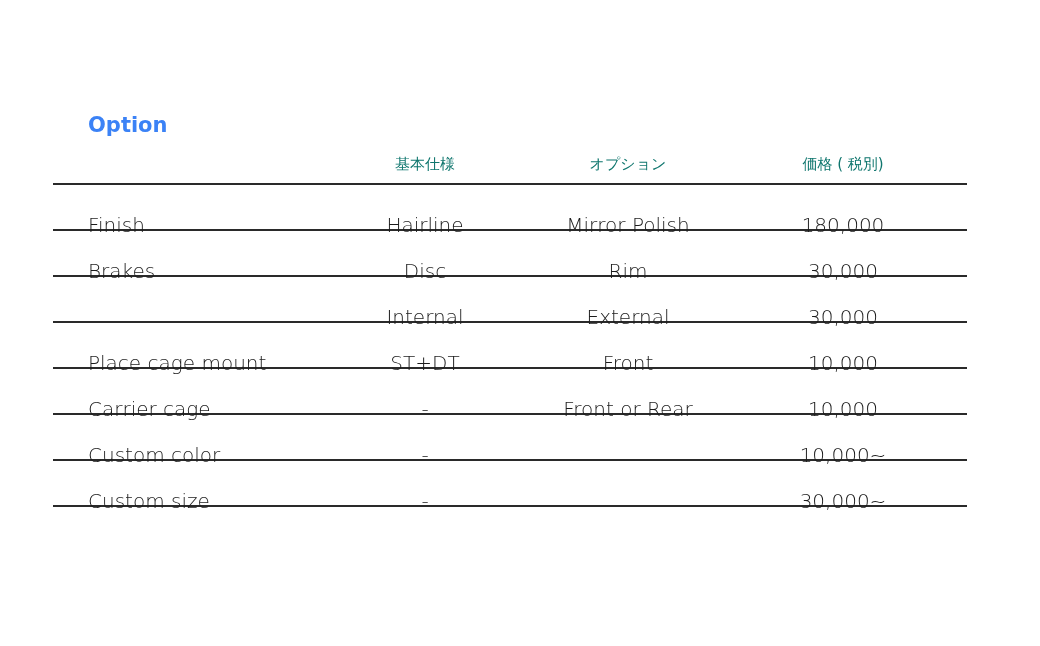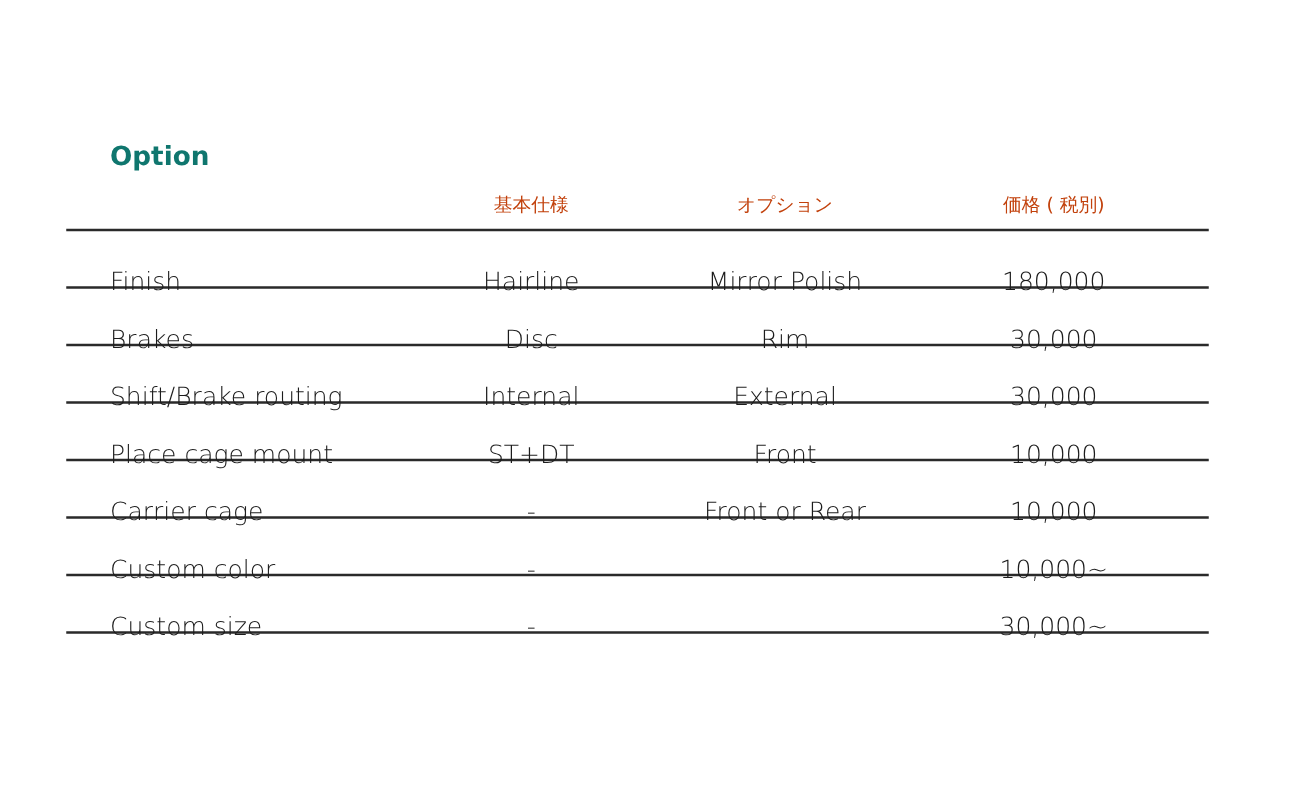--- a/index.html
+++ b/index.html
@@ -15,40 +15,40 @@
       font-family: "DejaVu Sans", "Liberation Sans", sans-serif;
       color: #1c1c1c;
     }
     .title {
       position: absolute;
       left: 88px;
       top: 113px;
       font-size: 21px;
       font-weight: bold;
       letter-spacing: 0px;
-      color: #0f766e;
+      color: #3b82f6;
     }
     .table {
       position: absolute;
       left: 53px;
       top: 150px;
       width: 914px;
     }
     .header-row {
       position: relative;
       height: 33px;
       border-bottom: 2px solid #2a2a2a;
     }
     .header-row .cell {
       position: absolute;
       top: 5px;
       font-size: 15px;
       transform: translateX(-50%);
       white-space: nowrap;
-      color: #c2410c;
+      color: #0f766e;
     }
     .row {
       position: relative;
       height: 44px;
       border-bottom: 2px solid #2a2a2a;
     }
     .row .cell {
       position: absolute;
       top: 12px;
       font-size: 20px;
@@ -87,21 +87,20 @@
   </div>
 
   <div class="row">
     <span class="cell name">Brakes</span>
     <span class="cell center col-basic">Disc</span>
     <span class="cell center col-option">Rim</span>
     <span class="cell center col-price">30,000</span>
   </div>
 
   <div class="row">
-    <span class="cell name">Shift/Brake routing</span>
     <span class="cell center col-basic">Internal</span>
     <span class="cell center col-option">External</span>
     <span class="cell center col-price">30,000</span>
   </div>
 
   <div class="row">
     <span class="cell name">Place cage mount</span>
     <span class="cell center col-basic">ST+DT</span>
     <span class="cell center col-option">Front</span>
     <span class="cell center col-price">10,000</span>

